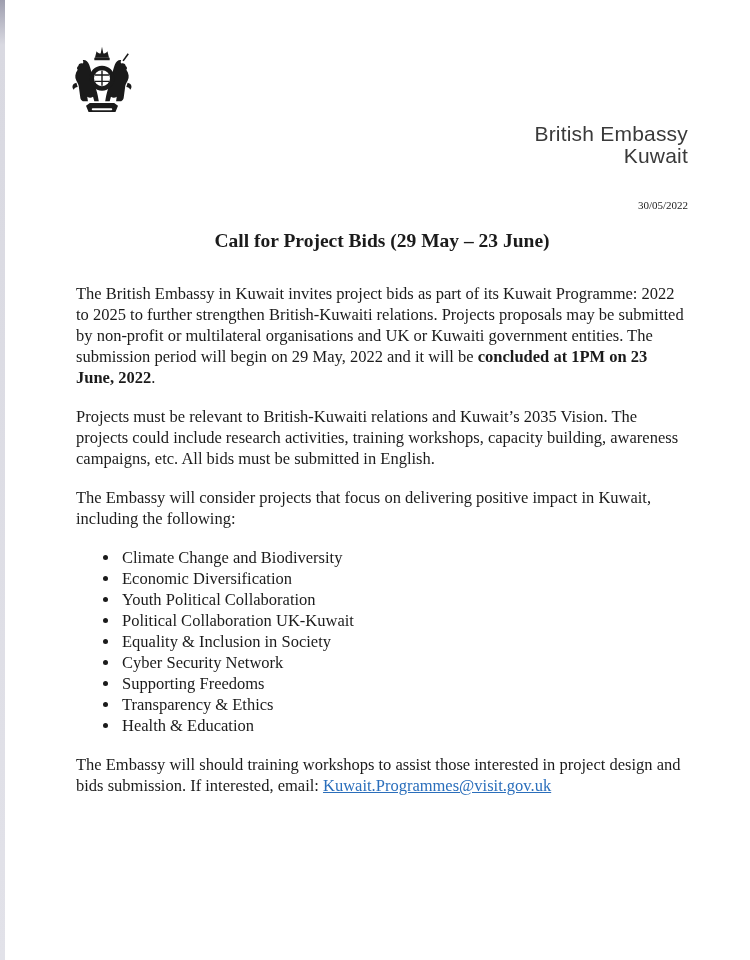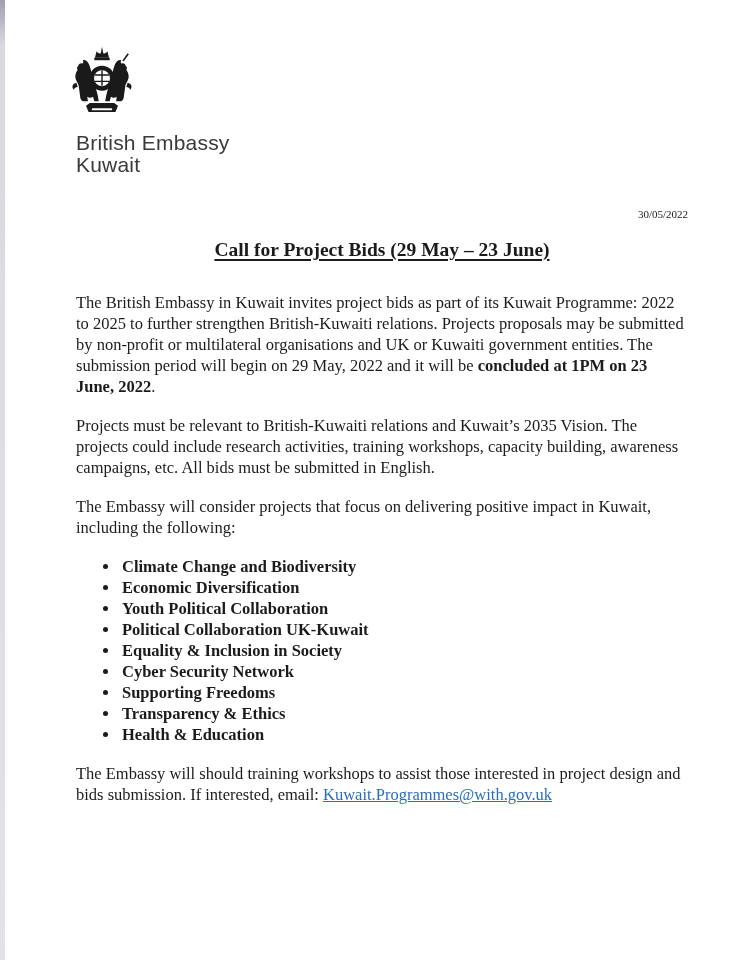--- a/index.html
+++ b/index.html
@@ -20,60 +20,60 @@
     background: linear-gradient(to bottom, #9e9eae 0px, #d9d9e1 45px, #e2e2e9 100%);
   }
   .content {
     padding: 44px 62px 0 76px;
   }
   .crest {
     display: block;
     margin-left: -6px;
   }
   .logo-text {
-    margin-top: 12px;
+    margin-top: 3px;
     font-family: "Liberation Sans", sans-serif;
     font-size: 21px;
     line-height: 22px;
     color: #3a3a3a;
     letter-spacing: 0.2px;
+    text-align: right;
   }
   .date-line {
     margin-top: 28px;
     text-align: right;
     font-size: 11px;
     line-height: 21px;
   }
   .doc-title {
     margin-top: 12px;
     margin-bottom: 30px;
     text-align: center;
     font-size: 19.5px;
     line-height: 25px;
     font-weight: bold;
   }
   .doc-title span {
-    text-decoration: underline;
     text-decoration-thickness: 2px;
     text-underline-offset: 3px;
   }
   .body-text {
     font-size: 16.5px;
     line-height: 21px;
     margin-bottom: 18px;
   }
   .justified { text-align: justify; }
   .bold { font-weight: bold; }
   ul.topics {
     margin: 0 0 18px 0;
     padding-left: 44px;
     font-size: 16.5px;
     line-height: 21px;
   }
-  ul.topics li { padding-left: 2px; font-weight: bold; }
+  ul.topics li { padding-left: 2px; }
   a.doc-link {
     color: #2a6ebb;
     text-decoration: underline;
     cursor: pointer;
   }
 </style>
 </head>
 <body>
 
 <div class="page">
@@ -126,17 +126,17 @@
       <li>Youth Political Collaboration</li>
       <li>Political Collaboration UK-Kuwait</li>
       <li>Equality &amp; Inclusion in Society</li>
       <li>Cyber Security Network</li>
       <li>Supporting Freedoms</li>
       <li>Transparency &amp; Ethics</li>
       <li>Health &amp; Education</li>
     </ul>
 
 
-    <p class="body-text"><span>The Embassy will should training workshops to assist those interested in project design and bids submission. If interested, email: </span><a class="doc-link">Kuwait.Programmes@with.gov.uk</a></p>
+    <p class="body-text"><span>The Embassy will should training workshops to assist those interested in project design and bids submission. If interested, email: </span><a class="doc-link">Kuwait.Programmes@visit.gov.uk</a></p>
 
 
   </div>
 </div>
 
 </body></html>

